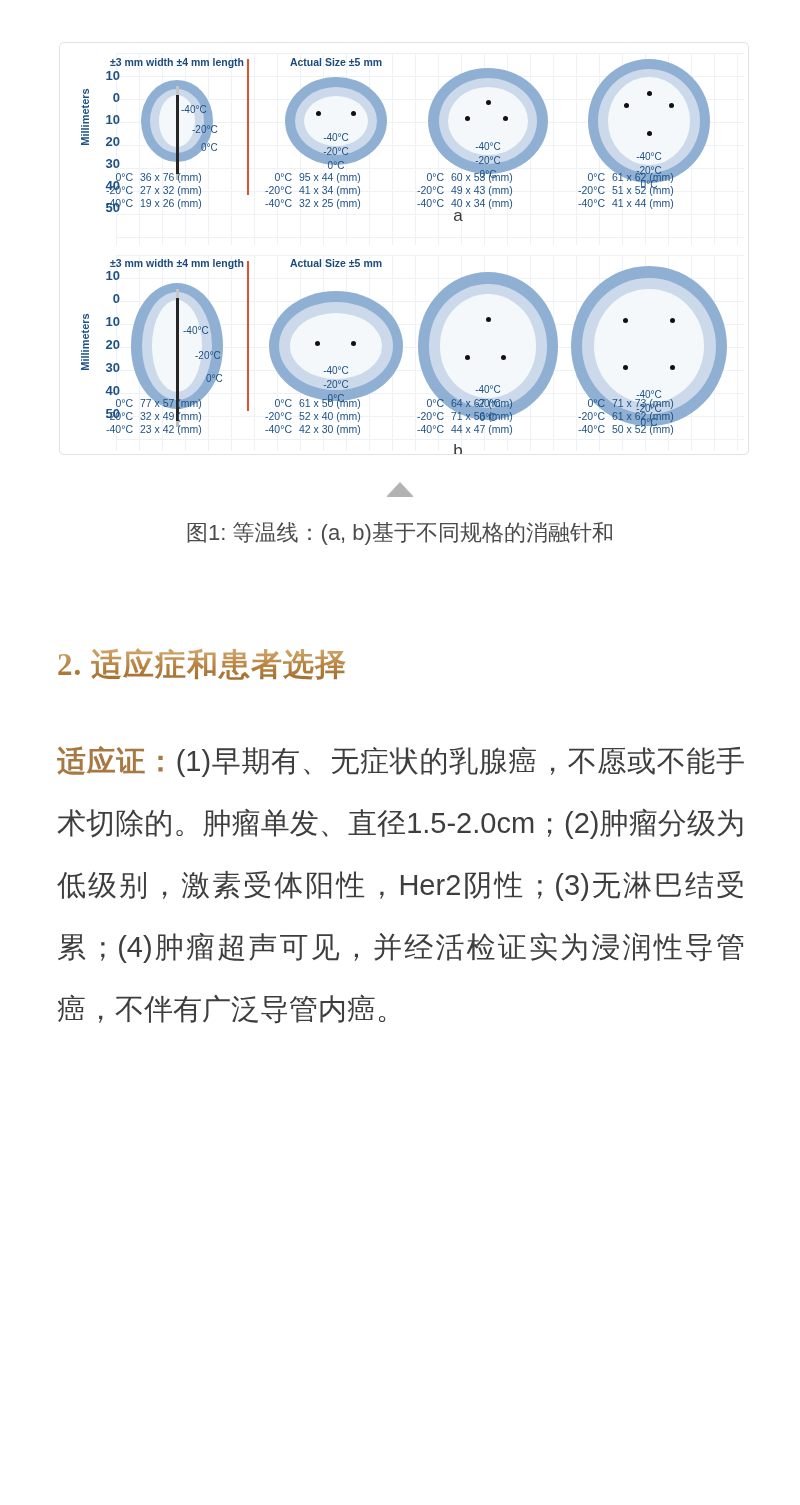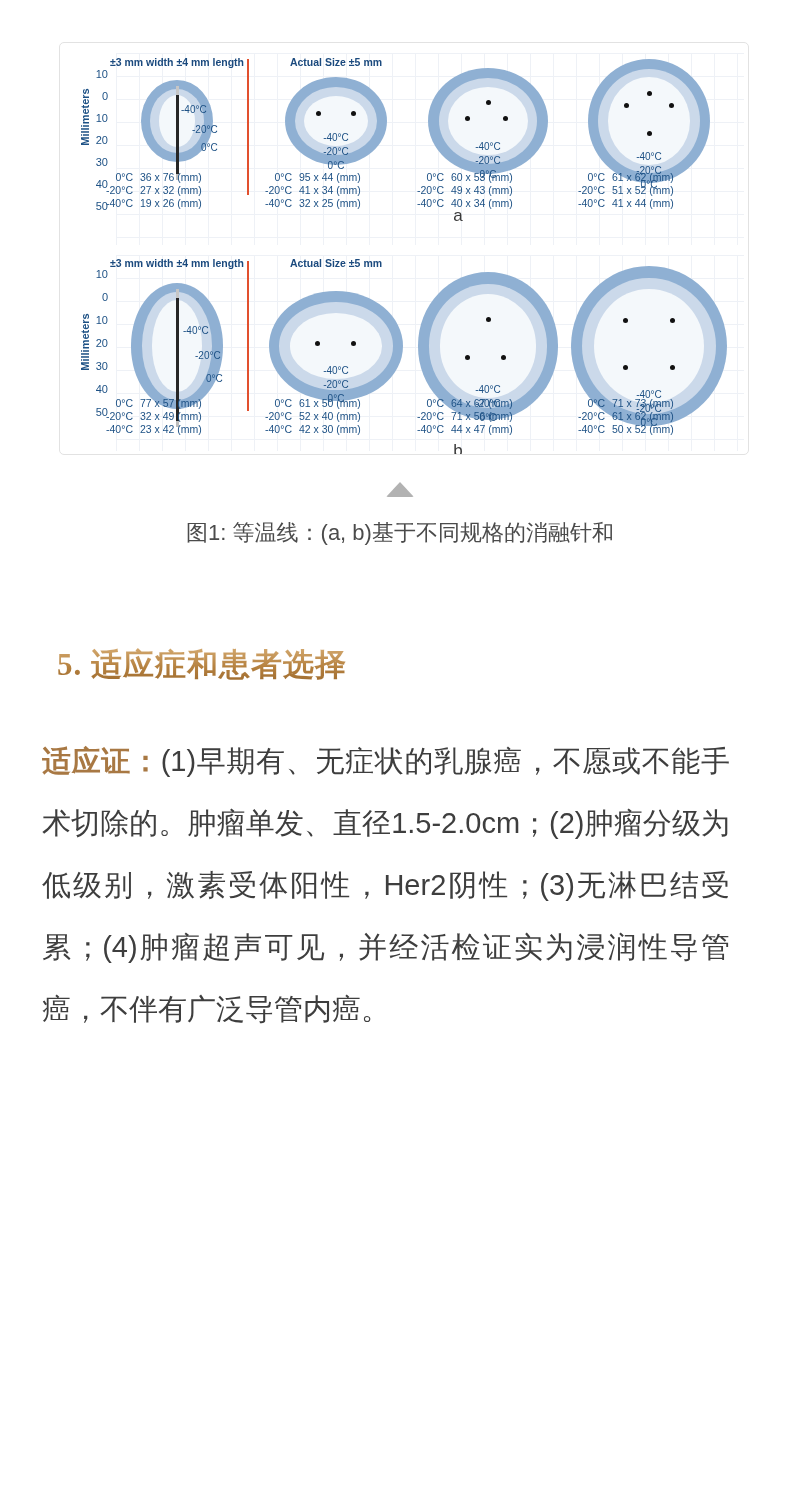--- a/index.html
+++ b/index.html
@@ -23,22 +23,22 @@
       linear-gradient(to right,#eef1f6 1px,transparent 1px),
       linear-gradient(to bottom,#eef1f6 1px,transparent 1px);
     background-size:23px 23px;
   }
   .axis-label {
     position:absolute; width:130px; text-align:center;
     font-size:11px; font-weight:bold; color:#1d5185;
     transform:rotate(-90deg);
   }
   .axis-tick {
-    position:absolute; left:8px; width:40px; text-align:right;
-    font-size:11px; color:#1d5185; font-weight:normal;
+    position:absolute; left:20px; width:40px; text-align:right;
+    font-size:13px; color:#1d5185; font-weight:bold;
   }
   .panel-title {
     position:absolute; width:180px; text-align:center;
     font-size:10.5px; font-weight:bold; color:#1b4a7e;
   }
   .divider { position:absolute; width:2px; background:#e2502e; }
   .ring { position:absolute; }
   .needle { position:absolute; width:3px; background:#262626; }
   .needle-tip-top { position:absolute; width:3px; height:9px; background:#c6c6c6; }
   .needle-tip-bot { position:absolute; width:3px; height:6px; background:#bdbdbd; }
@@ -78,21 +78,21 @@
   }
   @supports ((-webkit-background-clip:text) or (background-clip:text)) {
     .heading {
       background:linear-gradient(180deg,#d9b078 0%,#b5813f 55%,#9a672c 100%);
       -webkit-background-clip:text; background-clip:text;
       -webkit-text-fill-color:transparent; color:#b5813f;
     }
   }
 
   
-  .body-text { position:absolute; left:42px; top:730px; width:688px; }
+  .body-text { position:absolute; left:57px; top:730px; width:688px; }
   .para {
     font-size:29px; line-height:62px; color:#3e3e3e;
     text-align:justify; text-justify:inter-ideograph;
   }
   .para .lead { color:#a87843; font-weight:bold; }
 </style>
 </head>
 <body>
 
 <div class="page">
@@ -311,19 +311,19 @@
     </figure>
 
   <div class="collapse-row">
     <div class="tri-up"></div>
   </div>
 
   <div class="caption">
     <div>图1: 等温线：(a, b)基于不同规格的消融针和</div>
   </div>
 
-  <h2 class="heading">5. 适应症和患者选择</h2>
+  <h2 class="heading">2. 适应症和患者选择</h2>
 
   <div class="body-text">
     <p class="para"><span class="lead">适应证：</span><span>(1)早期有、无症状的乳腺癌，不愿或不能手术切除的。肿瘤单发、直径1.5-2.0cm；(2)肿瘤分级为低级别，激素受体阳性，Her2阴性；(3)无淋巴结受累；(4)肿瘤超声可见，并经活检证实为浸润性导管癌，不伴有广泛导管内癌。</span></p>
   </div>
 
 </div>
 
 </body></html>

